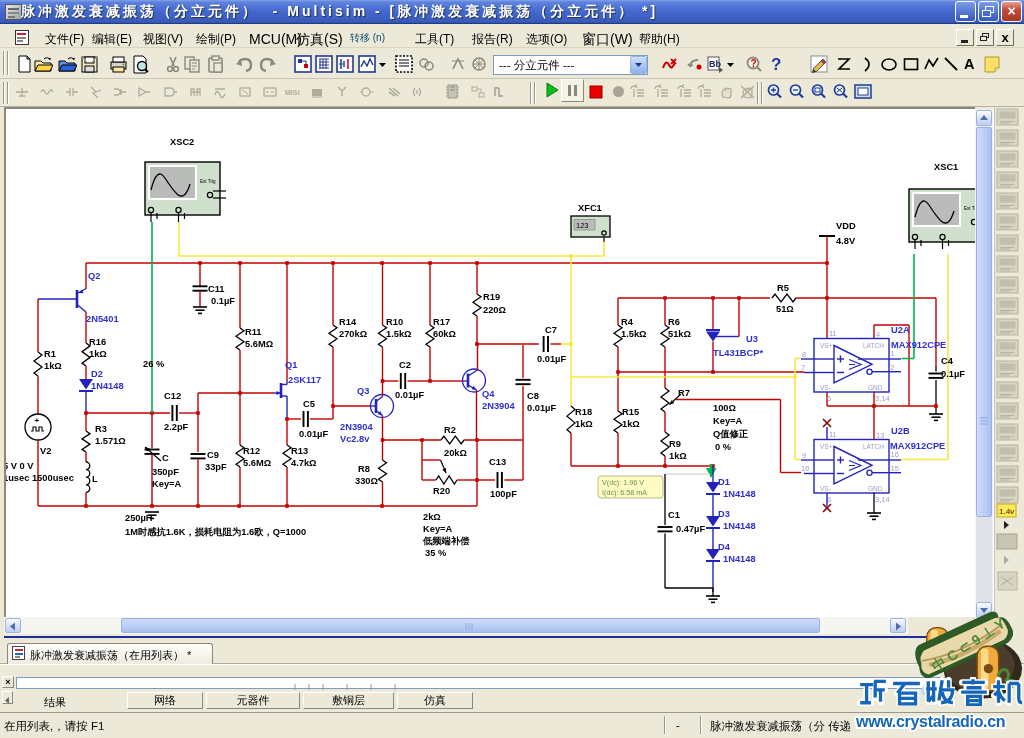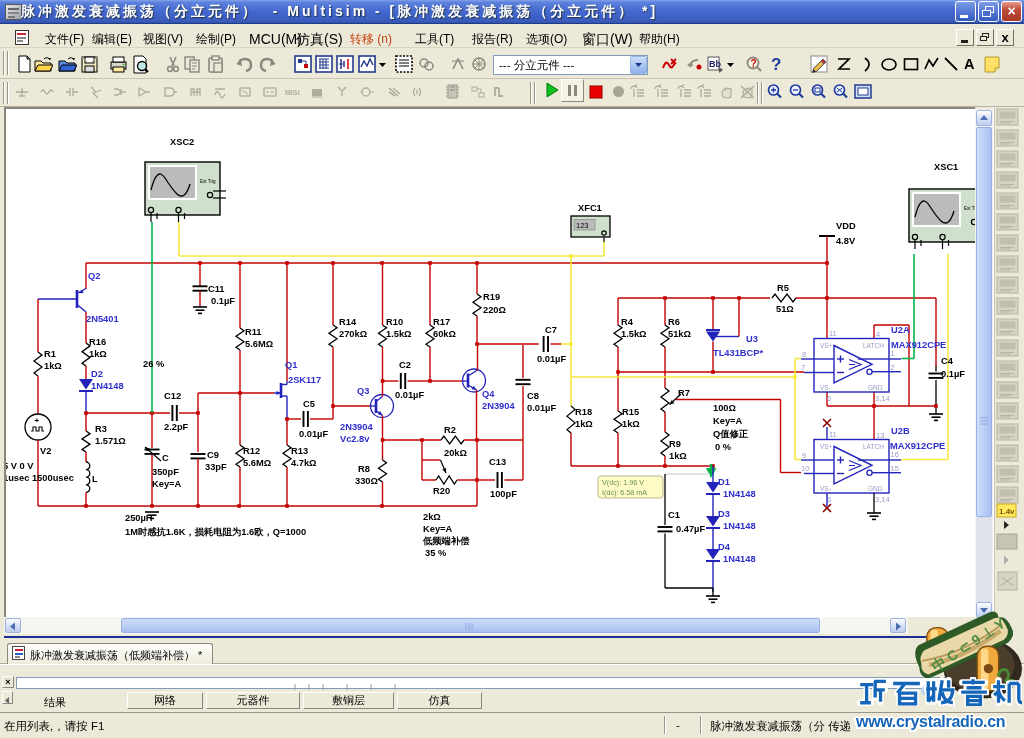--- a/index.html
+++ b/index.html
@@ -26,21 +26,21 @@
     <div class="abs" style="left:1px;top:2px;width:9px;height:2px;background:#c23"></div>
     <div class="abs" style="left:1px;top:6px;width:9px;height:1.5px;background:#888"></div>
     <div class="abs" style="left:1px;top:9px;width:6px;height:1.5px;background:#888"></div>
   </div>
 <div class="abs" style="left:45px;top:31px;height:15px;font-size:12px;color:#000;white-space:nowrap">文件(F)</div>
 <div class="abs" style="left:92px;top:31px;height:15px;font-size:12px;color:#000;white-space:nowrap">编辑(E)</div>
 <div class="abs" style="left:143px;top:31px;height:15px;font-size:12px;color:#000;white-space:nowrap">视图(V)</div>
 <div class="abs" style="left:196px;top:31px;height:15px;font-size:12px;color:#000;white-space:nowrap">绘制(P)</div>
 <div class="abs" style="left:249px;top:31px;height:15px;font-size:12px;color:#000;white-space:nowrap"><span style="font-size:14px">MCU(M)</span></div>
 <div class="abs" style="left:296px;top:31px;height:15px;font-size:14px;color:#000;white-space:nowrap">仿真(S)</div>
-<div class="abs" style="left:350px;top:31px;height:15px;font-size:12px;color:#c2410c;white-space:nowrap">转移 (n)</div>
+<div class="abs" style="left:350px;top:31px;height:15px;font-size:10px;color:#0c4a6e;white-space:nowrap">转移 (n)</div>
 <div class="abs" style="left:415px;top:31px;height:15px;font-size:12px;color:#000;white-space:nowrap">工具(T)</div>
 <div class="abs" style="left:472px;top:31px;height:15px;font-size:12px;color:#000;white-space:nowrap">报告(R)</div>
 <div class="abs" style="left:526px;top:31px;height:15px;font-size:12px;color:#000;white-space:nowrap">选项(O)</div>
 <div class="abs" style="left:582px;top:31px;height:15px;font-size:14px;color:#000;white-space:nowrap">窗口(W)</div>
 <div class="abs" style="left:639px;top:31px;height:15px;font-size:12px;color:#000;white-space:nowrap">帮助(H)</div>
 <div class="abs" style="left:956px;top:29px;width:18px;height:17px;background:#ece9d8;border:1px solid;border-color:#fff #707062 #707062 #fff">
     <div class="abs" style="left:4px;top:10px;width:7px;height:2.5px;background:#222"></div>
   </div>
 <div class="abs" style="left:976px;top:29px;width:18px;height:17px;background:#ece9d8;border:1px solid;border-color:#fff #707062 #707062 #fff">
     <div class="abs" style="left:5px;top:3px;width:7px;height:5px;border:1.5px solid #222"></div>
@@ -827,36 +827,36 @@
       <path d="M5,2.5 l5,4 l-5,4 z" fill="#4d6fae"></path>
     </svg></div>
 <div class="abs" style="left:4px;top:636px;width:1012px;height:3.5px;background:#1b2f96"></div>
 <div class="abs" style="left:0;top:638px;width:1024px;height:26px;background:#ece9d8;border-bottom:1px solid #b0ac9c"></div>
 <div class="abs" style="left:7px;top:643px;width:206px;height:21px;background:linear-gradient(180deg,#fdfdfb,#efecdd);border:1px solid #8a887a;border-bottom:none;border-radius:3px 3px 0 0"></div>
 <div class="abs" style="left:12px;top:646px;width:13px;height:14px;background:#fff;border:1px solid #444">
     <div class="abs" style="left:1.5px;top:2px;width:8px;height:2px;background:#c23"></div>
     <div class="abs" style="left:1.5px;top:6px;width:8px;height:1.5px;background:#26c"></div>
     <div class="abs" style="left:1.5px;top:9px;width:5px;height:1.5px;background:#888"></div>
   </div>
-<div class="abs" style="left:30px;top:648px;height:13px;font-size:11px;color:#000;white-space:nowrap">脉冲激发衰减振荡（低频端补偿） *</div>
+<div class="abs" style="left:30px;top:648px;height:13px;font-size:11px;color:#000;white-space:nowrap">脉冲激发衰减振荡（在用列表） *</div>
 <div class="abs" style="left:0;top:664px;width:1024px;height:48px;background:#ece9d8;border-top:1px solid #fff"></div>
 <div class="abs" style="left:2px;top:676px;width:12px;height:12px;background:#ece9d8;border:1px solid;border-color:#fff #888 #888 #fff">
     <span style="display:block;text-align:center;font-size:9px;line-height:10px;font-weight:bold">×</span>
   </div>
 <div class="abs" style="left:16px;top:677px;width:962px;height:12px;background:#fff;border:1px solid #7f9db9"><svg width="960" height="10">
       <path d="M278,2 v6 M292,2 v6 M306,2 v6 M330,2 v6 M354,2 v6 M378,2 v6" stroke="#999"></path>
     </svg></div>
 <div class="abs" style="left:2px;top:691px;width:11px;height:13px;background:#ece9d8;border:1px solid;border-color:#fff #888 #888 #fff"><svg width="9" height="11">
       <path d="M6,2 l-4,3.5 l4,3.5 z" fill="#666"></path>
     </svg></div>
 <div class="abs" style="left:44px;top:695px;height:13px;font-size:11px">结果</div>
 <div class="abs" style="left:127px;width:76px;top:692px;height:17px;background:#ece9d8;border:1px solid;border-color:#fff #8a887a #8a887a #fff;font-size:11px;text-align:center;line-height:15px">网络</div>
 <div class="abs" style="left:206px;width:94px;top:692px;height:17px;background:#ece9d8;border:1px solid;border-color:#fff #8a887a #8a887a #fff;font-size:11px;text-align:center;line-height:15px">元器件</div>
 <div class="abs" style="left:303px;width:91px;top:692px;height:17px;background:#ece9d8;border:1px solid;border-color:#fff #8a887a #8a887a #fff;font-size:11px;text-align:center;line-height:15px">敷铜层</div>
-<div class="abs" style="left:397px;width:85px;top:692px;height:17px;background:#ece9d8;border:1px solid;border-color:#fff #8a887a #8a887a #fff;font-size:11px;text-align:center;line-height:15px">仿真</div>
+<div class="abs" style="left:397px;width:76px;top:692px;height:17px;background:#ece9d8;border:1px solid;border-color:#fff #8a887a #8a887a #fff;font-size:11px;text-align:center;line-height:15px">仿真</div>
 <div class="abs" style="left:0;top:712px;width:1024px;height:26px;background:#ece9d8;border-top:1px solid #fff"></div>
 <div class="abs" style="left:0;top:712px;width:1024px;height:1px;background:#9a968a"></div>
 <div class="abs" style="left:4px;top:719px;height:14px;font-size:11.5px;color:#000;white-space:nowrap">在用列表,，请按 F1</div>
 <div class="abs" style="left:664px;top:716px;width:2px;height:18px;border-left:1px solid #9a968a;border-right:1px solid #fff"></div>
 <div class="abs" style="left:700px;top:716px;width:2px;height:18px;border-left:1px solid #9a968a;border-right:1px solid #fff"></div>
 <div class="abs" style="left:676px;top:719px;height:14px;font-size:11.5px;color:#000">-</div>
 <div class="abs" style="left:710px;top:719px;height:14px;font-size:11.5px;color:#000;white-space:nowrap">脉冲激发衰减振荡（分 传递</div>
 <div class="abs" style="left:993px;top:107px;width:31px;height:531px;background:#ece9d8;border-left:1px solid #fff"></div>
 <div class="abs" style="left:994px;top:107px;width:1px;height:531px;background:#c9c5b2"></div>
 <svg class="abs" style="left:996px;top:0" width="26" height="738">

